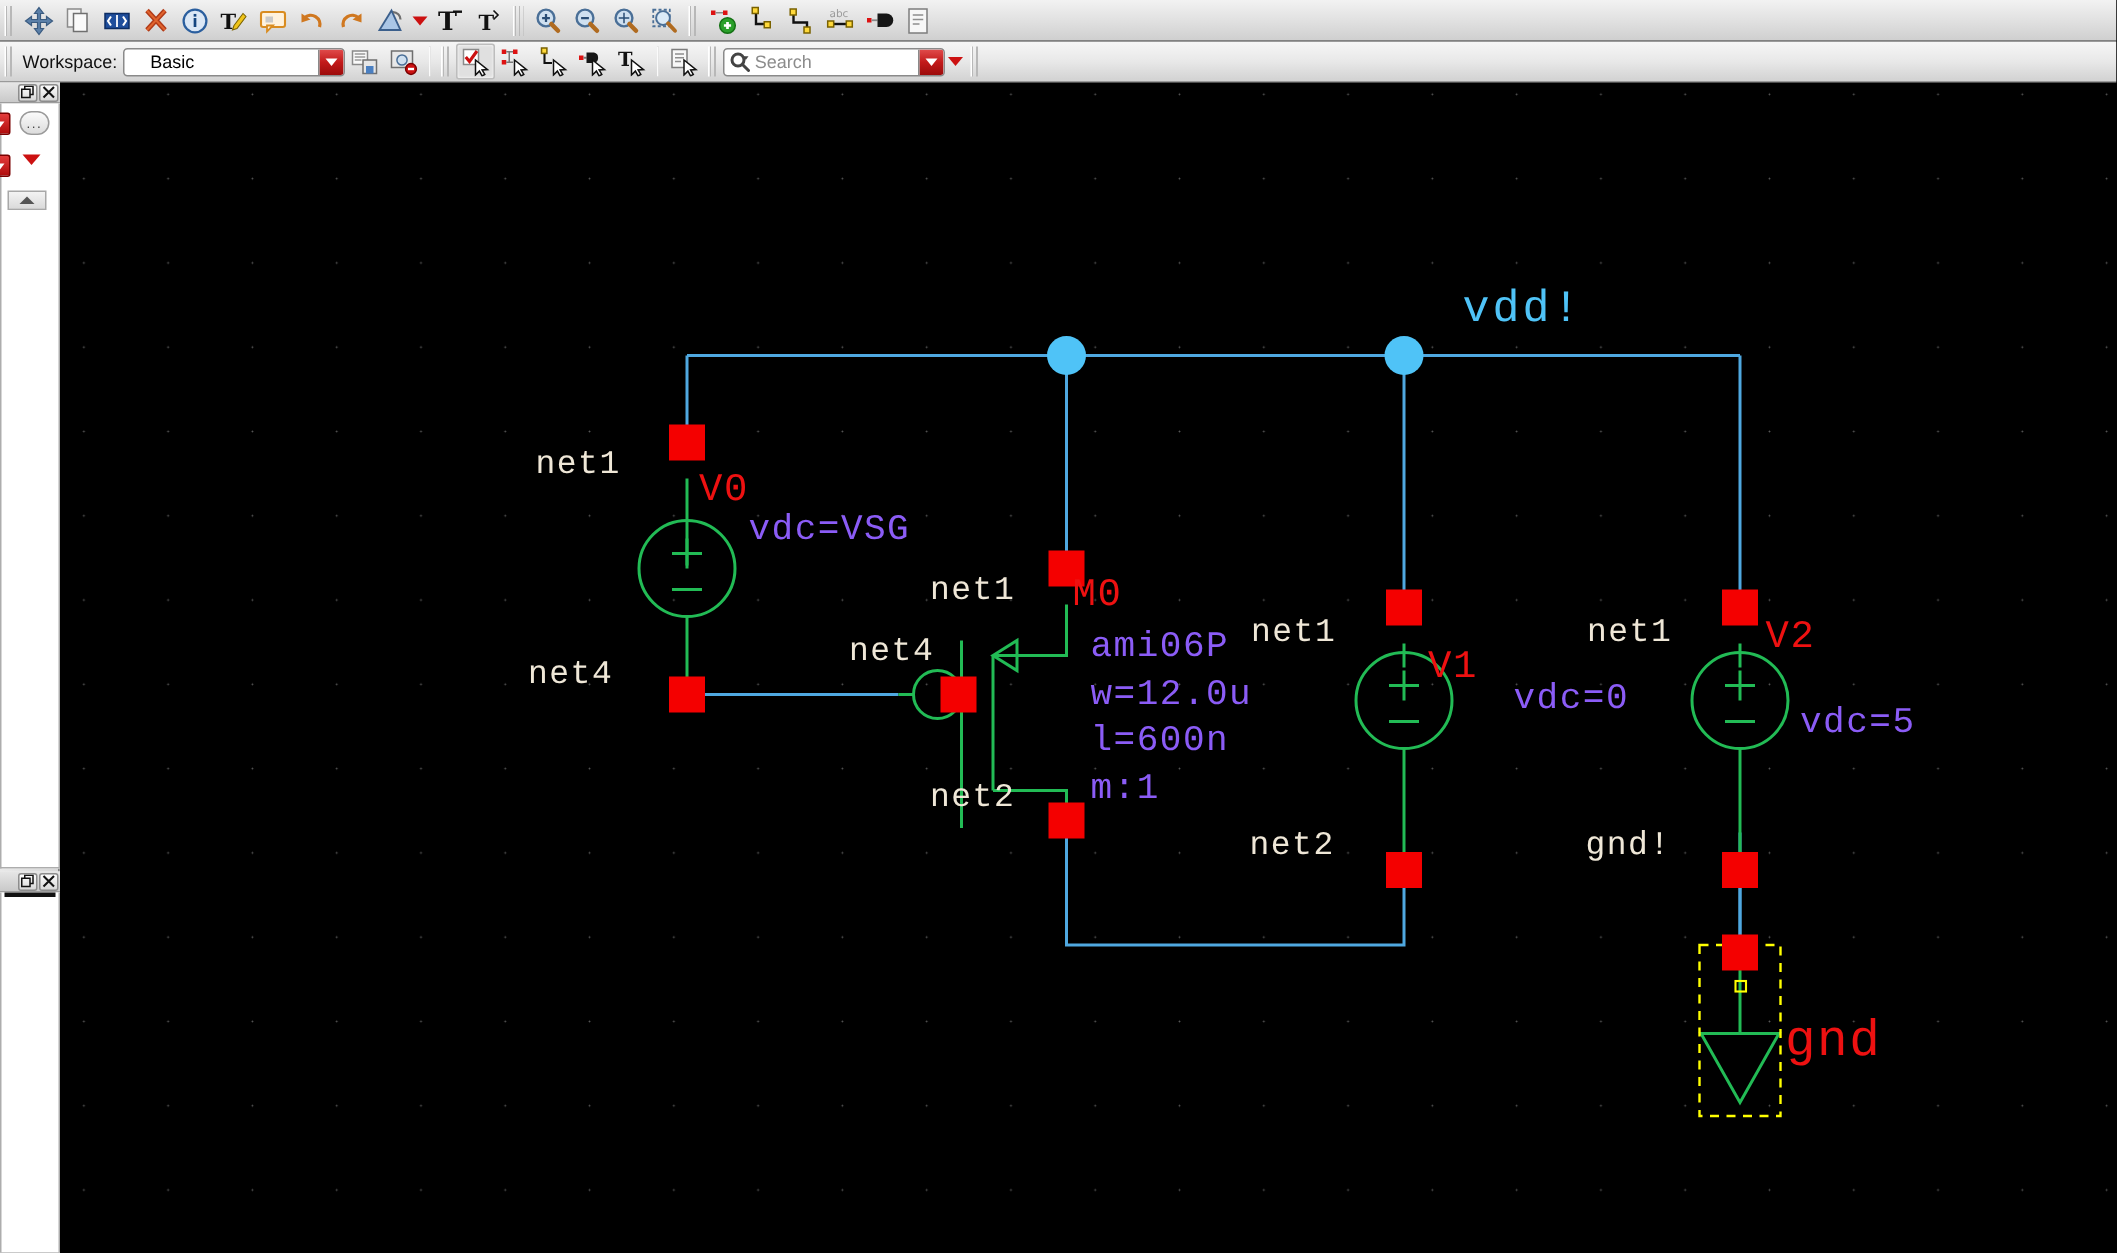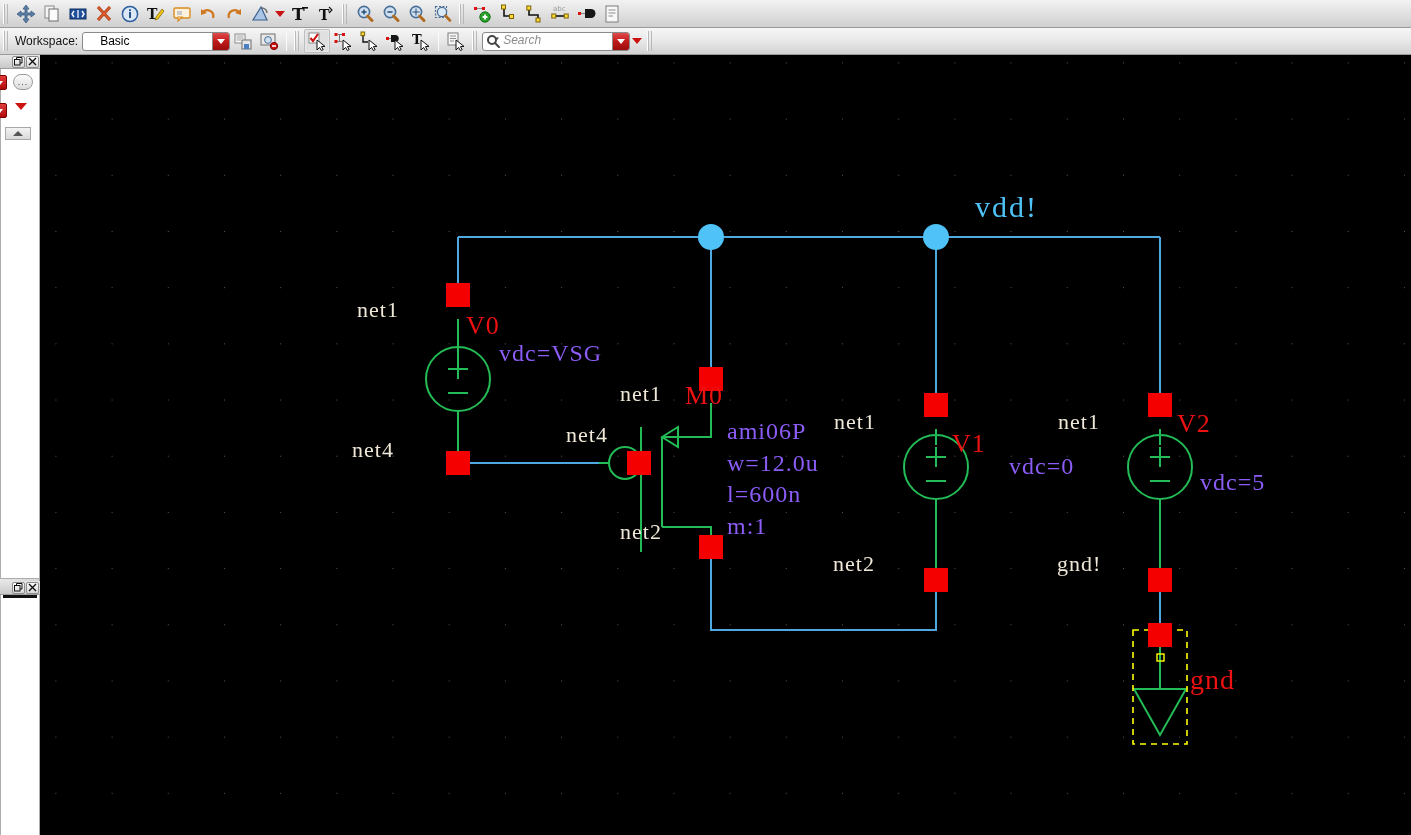--- a/index.html
+++ b/index.html
@@ -55,21 +55,21 @@
     display:flex; align-items:center; justify-content:center;
   }
   .combo .arrow::after{
     content:""; border-left:4px solid transparent; border-right:4px solid transparent;
     border-top:5px solid #fff;
   }
   
   .searchbox {
     position: relative; height: 19px; width: 148px;
     background: #fff; border: 1px solid #8a8a8a; border-radius: 3px;
-    display: flex; overflow: hidden; font-style: italic;
+    display: flex; align-items: center; overflow: hidden;
   }
   .searchbox .sicon { width:20px; display:flex; align-items:center; justify-content:center; }
   .searchbox .sval { font-size:12px; color:#8c8c8c; flex:1; white-space:nowrap; }
   .searchbox .arrow {
     width: 17px; height: 100%;
     background: linear-gradient(to bottom,#e04b4b 0%,#c21a1a 50%,#9c0c0c 100%);
     border-left: 1px solid #8a8a8a; display:flex; align-items:center; justify-content:center;
   }
   .searchbox .arrow::after{
     content:""; border-left:4px solid transparent; border-right:4px solid transparent;
@@ -124,28 +124,28 @@
     background:#000; overflow:hidden;
   }
   #grid { position:absolute; inset:0;
     background-image: radial-gradient(#5a5a5a 0.6px, transparent 0.7px);
     background-size: 56.2px 56.2px;
     background-position: 43px 34px;
   }
   #schematic { position:absolute; inset:0; }
   .lbl {
     position:absolute; white-space:nowrap;
-    font-family:Liberation Serif, serif;
+    font-family:Liberation Mono, monospace;
     font-weight:300;
   }
   .lbl-net   { color:#efe7d7; font-size:22px; letter-spacing:1px; }
   .lbl-inst  { color:#ee1111; font-size:26px; letter-spacing:1px; }
   .lbl-param { color:#8b5cf6; font-size:24px; letter-spacing:1px; }
   .lbl-vdd   { color:#4fc3f7; font-size:30px; letter-spacing:2px; }
-  .lbl-gnd   { color:#ee1111; font-size:28px; letter-spacing:1px; }
+  .lbl-gnd   { color:#ee1111; font-size:34px; letter-spacing:1px;margin-top:12px; }
   .pin {
     position:absolute; width:24px; height:24px; background:#f40000;
   }
   .jdot {
     position:absolute; width:26px; height:26px; border-radius:50%;
     background:#4fc3f7;
   }
 </style>
 </head>
 <body>
@@ -567,21 +567,21 @@
         <div class="jdot" style="left: 882px; top: 167px;"></div>
       </div>
 
     <div id="labels">
         <div class="lbl lbl-vdd" style="left: 934px; top: 133px;">vdd!</div>
         <div class="lbl lbl-net" style="left: 316px; top: 240px;">net1</div>
         <div class="lbl lbl-inst" style="left: 425px; top: 238px; margin-top: 16px;">V0</div>
         <div class="lbl lbl-param" style="left: 458px; top: 283px;">vdc=VSG</div>
         <div class="lbl lbl-net" style="left: 311px; top: 380px;">net4</div>
         <div class="lbl lbl-net" style="left: 579px; top: 324px;">net1</div>
-        <div class="lbl lbl-inst" style="left: 644px; top: 324px;">M0</div>
+        <div class="lbl lbl-inst" style="left: 674px; top: 324px;">M0</div>
         <div class="lbl lbl-param" style="left: 686px; top: 361px;">ami06P</div>
         <div class="lbl lbl-param" style="left: 686px; top: 393px;">w=12.0u</div>
         <div class="lbl lbl-param" style="left: 686px; top: 424px;">l=600n</div>
         <div class="lbl lbl-param" style="left: 686px; top: 456px;">m:1</div>
         <div class="lbl lbl-net" style="left: 525px; top: 365px;">net4</div>
         <div class="lbl lbl-net" style="left: 579px; top: 462px;">net2</div>
         <div class="lbl lbl-net" style="left: 793px; top: 352px;">net1</div>
         <div class="lbl lbl-inst" style="left: 911px; top: 372px;">V1</div>
         <div class="lbl lbl-param" style="left: 968px; top: 396px;">vdc=0</div>
         <div class="lbl lbl-net" style="left: 792px; top: 494px;">net2</div>

